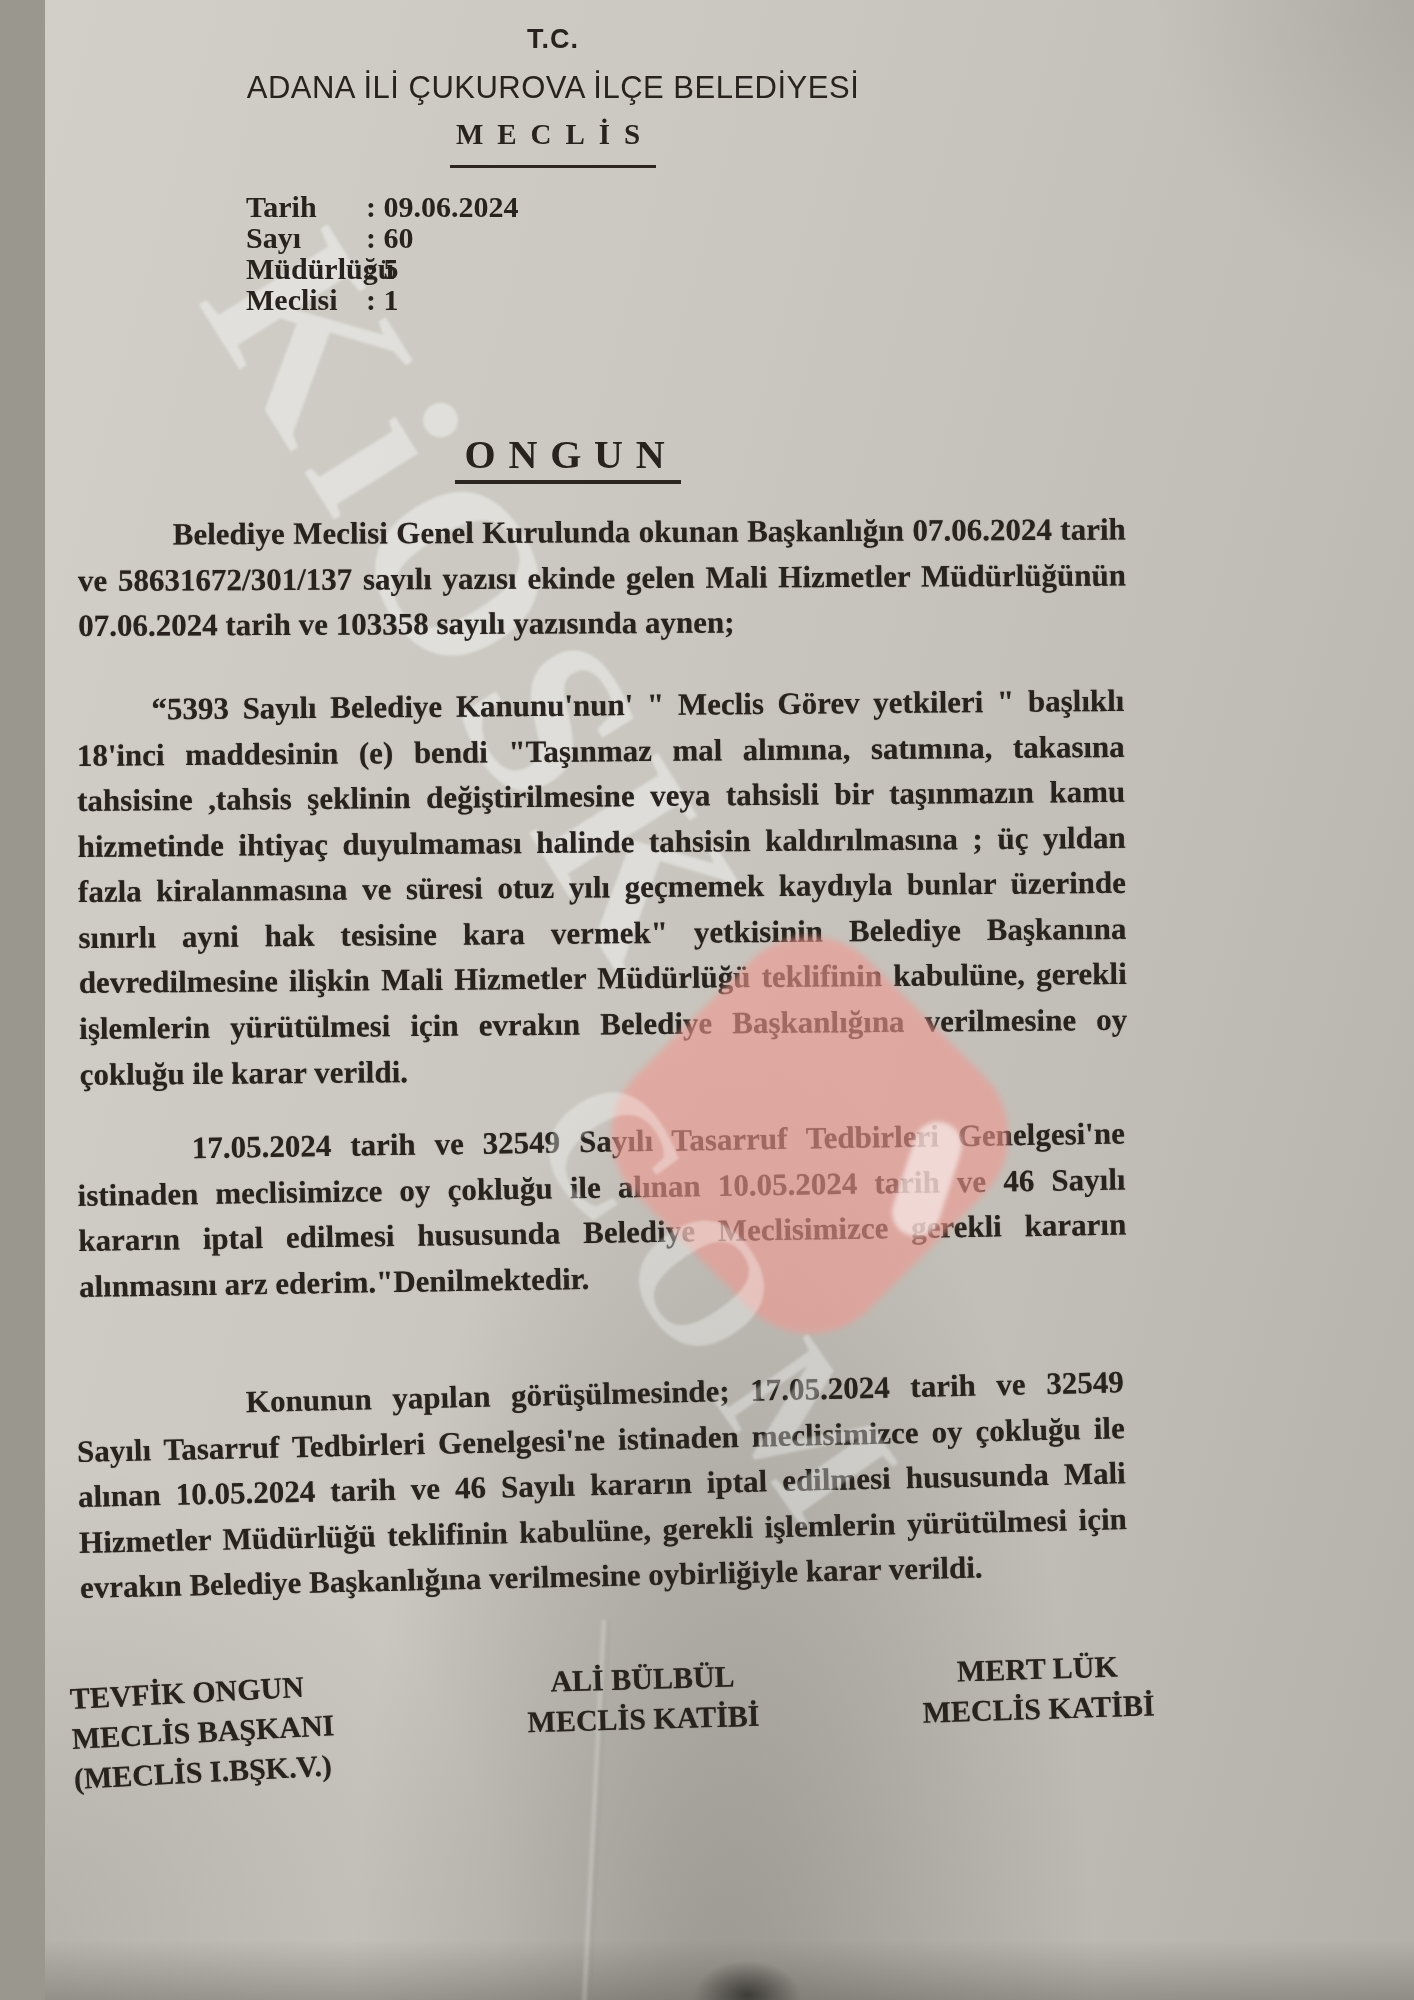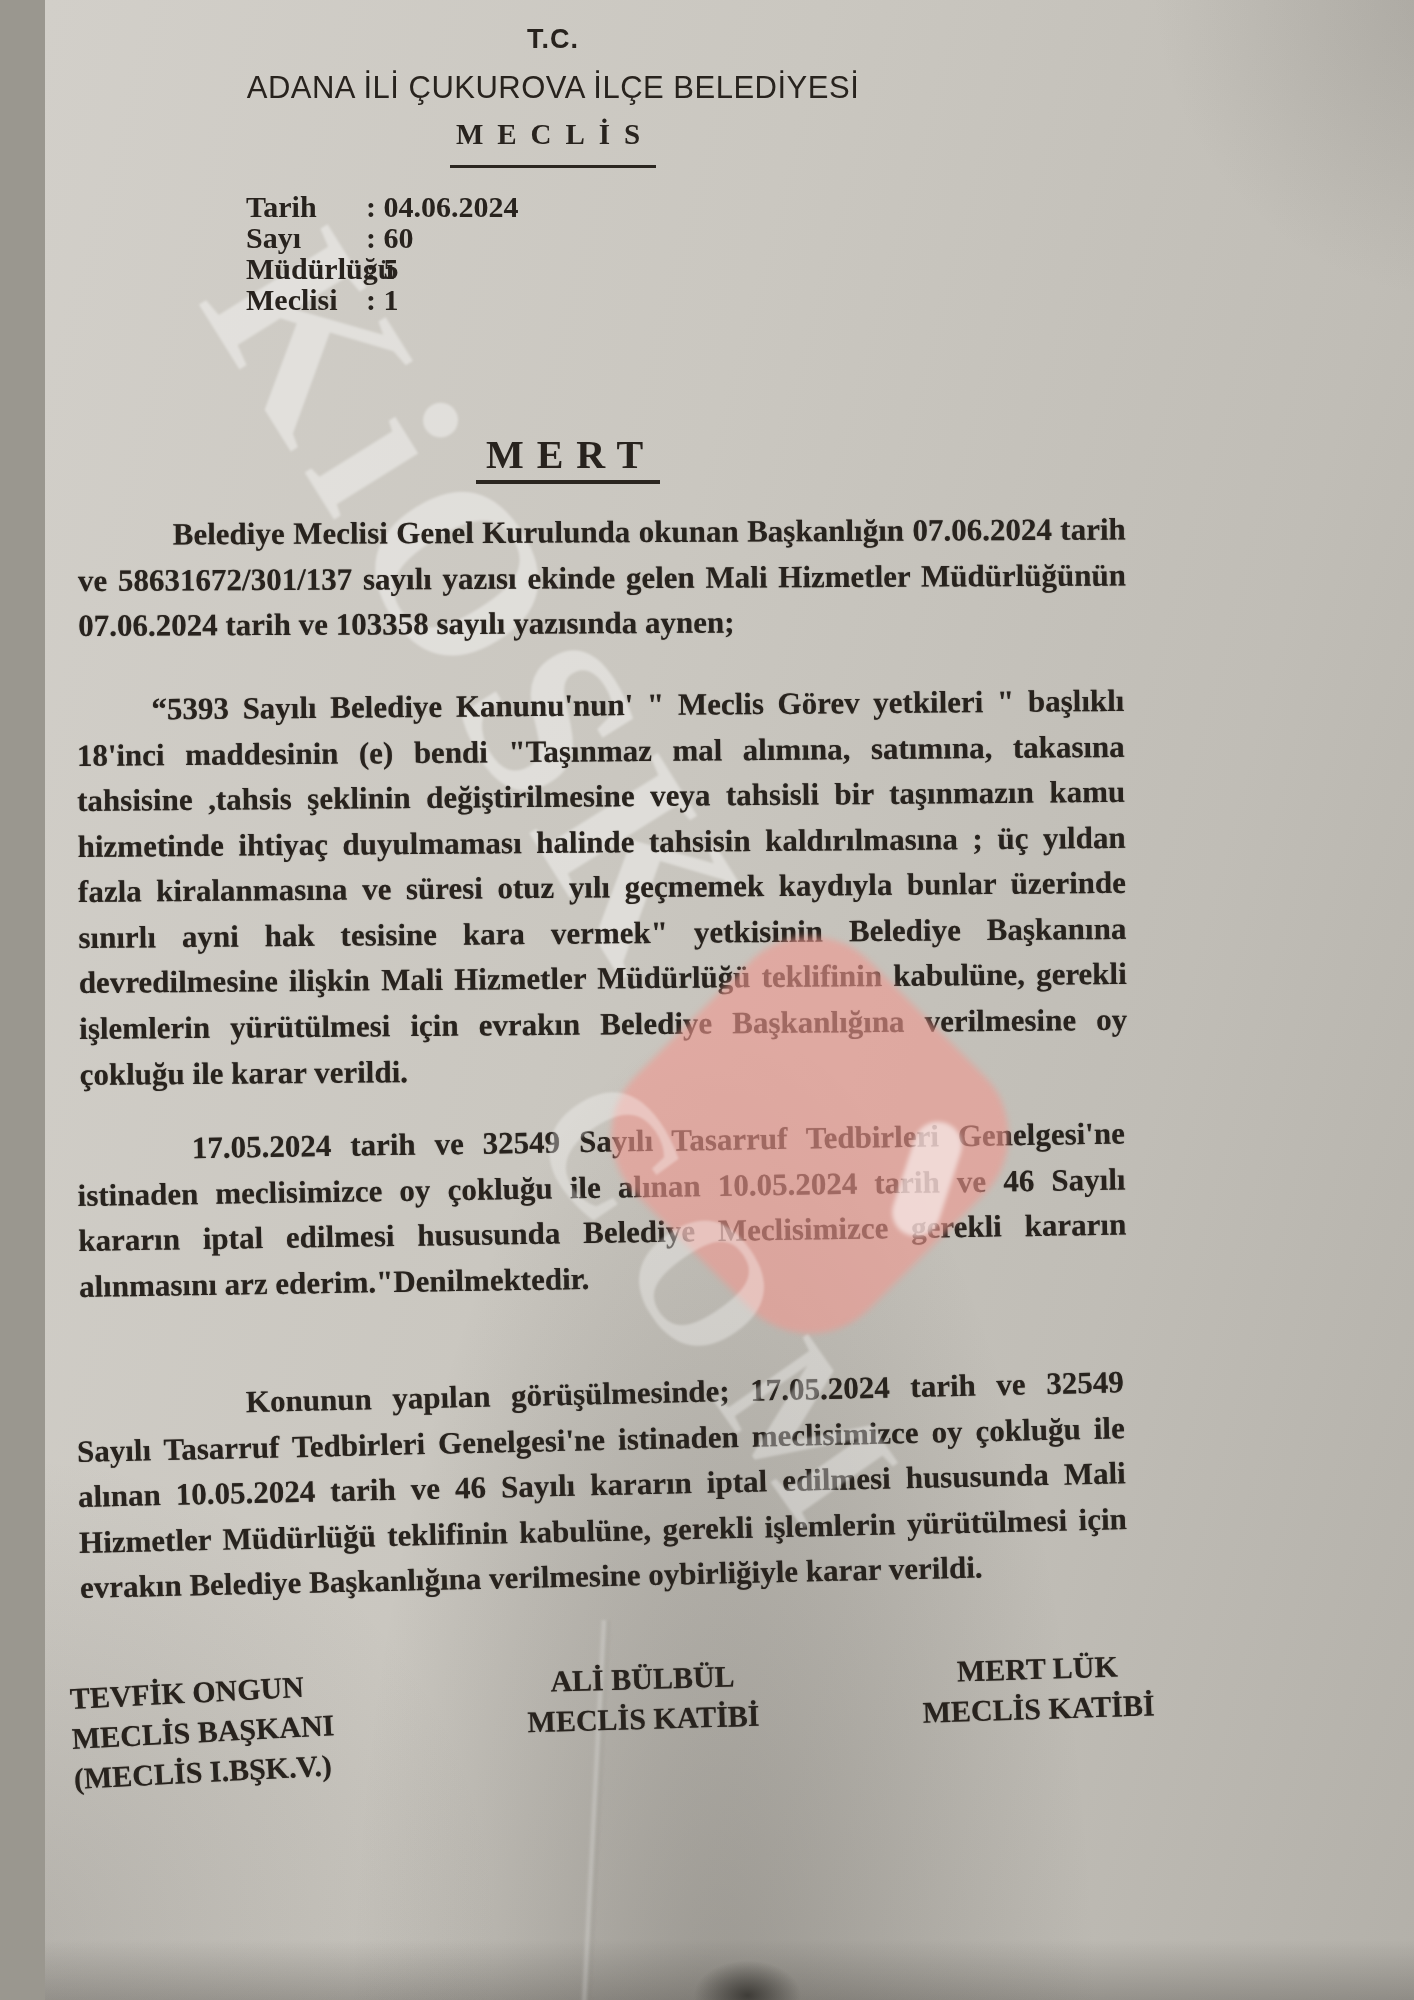--- a/index.html
+++ b/index.html
@@ -95,35 +95,35 @@
     <div class="hdr">
       <div class="tc">T.C.</div>
       <div class="muni">ADANA İLİ ÇUKUROVA İLÇE BELEDİYESİ</div>
       <div class="meclis-wrap">
         <span class="meclis">MECLİS</span>
       </div>
     </div>
 
     <div class="meta">
       <div class="meta-row">
-        <span class="meta-label">Tarih</span><span class="meta-value">: 04.06.2024</span>
+        <span class="meta-label">Tarih</span><span class="meta-value">: 09.06.2024</span>
       </div>
       <div class="meta-row">
         <span class="meta-label">Sayı</span><span class="meta-value">: 60</span>
       </div>
       <div class="meta-row">
         <span class="meta-label">Müdürlüğü</span><span class="meta-value">: 5</span>
       </div>
       <div class="meta-row">
         <span class="meta-label">Meclisi</span><span class="meta-value">: 1</span>
       </div>
     </div>
 
     <div class="karar-wrap">
-      <span class="karar">MERT</span>
+      <span class="karar">ONGUN</span>
     </div>
 
     <p class="para p1">Belediye Meclisi Genel Kurulunda okunan Başkanlığın 07.06.2024 tarih ve 58631672/301/137 sayılı yazısı ekinde gelen Mali Hizmetler Müdürlüğünün 07.06.2024 tarih ve 103358 sayılı yazısında aynen;</p>
     <p class="para p2">“5393 Sayılı Belediye Kanunu'nun' " Meclis Görev yetkileri " başlıklı 18'inci maddesinin (e) bendi "Taşınmaz mal alımına, satımına, takasına tahsisine ,tahsis şeklinin değiştirilmesine veya tahsisli bir taşınmazın kamu hizmetinde ihtiyaç duyulmaması halinde tahsisin kaldırılmasına ; üç yıldan fazla kiralanmasına ve süresi otuz yılı geçmemek kaydıyla bunlar üzerinde sınırlı ayni hak tesisine kara vermek" yetkisinin Belediye Başkanına devredilmesine ilişkin Mali Hizmetler Müdürlüğü teklifinin kabulüne, gerekli işlemlerin yürütülmesi için evrakın Belediye Başkanlığına verilmesine oy çokluğu ile karar verildi.</p>
     <p class="para p3">17.05.2024 tarih ve 32549 Sayılı Tasarruf Tedbirleri Genelgesi'ne istinaden meclisimizce oy çokluğu ile alınan 10.05.2024 tarih ve 46 Sayılı kararın iptal edilmesi hususunda Belediye Meclisimizce gerekli kararın alınmasını arz ederim."Denilmektedir.</p>
     <p class="para p4">Konunun yapılan görüşülmesinde; 17.05.2024 tarih ve 32549 Sayılı Tasarruf Tedbirleri Genelgesi'ne istinaden meclisimizce oy çokluğu ile alınan 10.05.2024 tarih ve 46 Sayılı kararın iptal edilmesi hususunda Mali Hizmetler Müdürlüğü teklifinin kabulüne, gerekli işlemlerin yürütülmesi için evrakın Belediye Başkanlığına verilmesine oybirliğiyle karar verildi.</p>
 
     <div class="signs">
       <div class="sig sig-left">
         <div>TEVFİK ONGUN</div>

